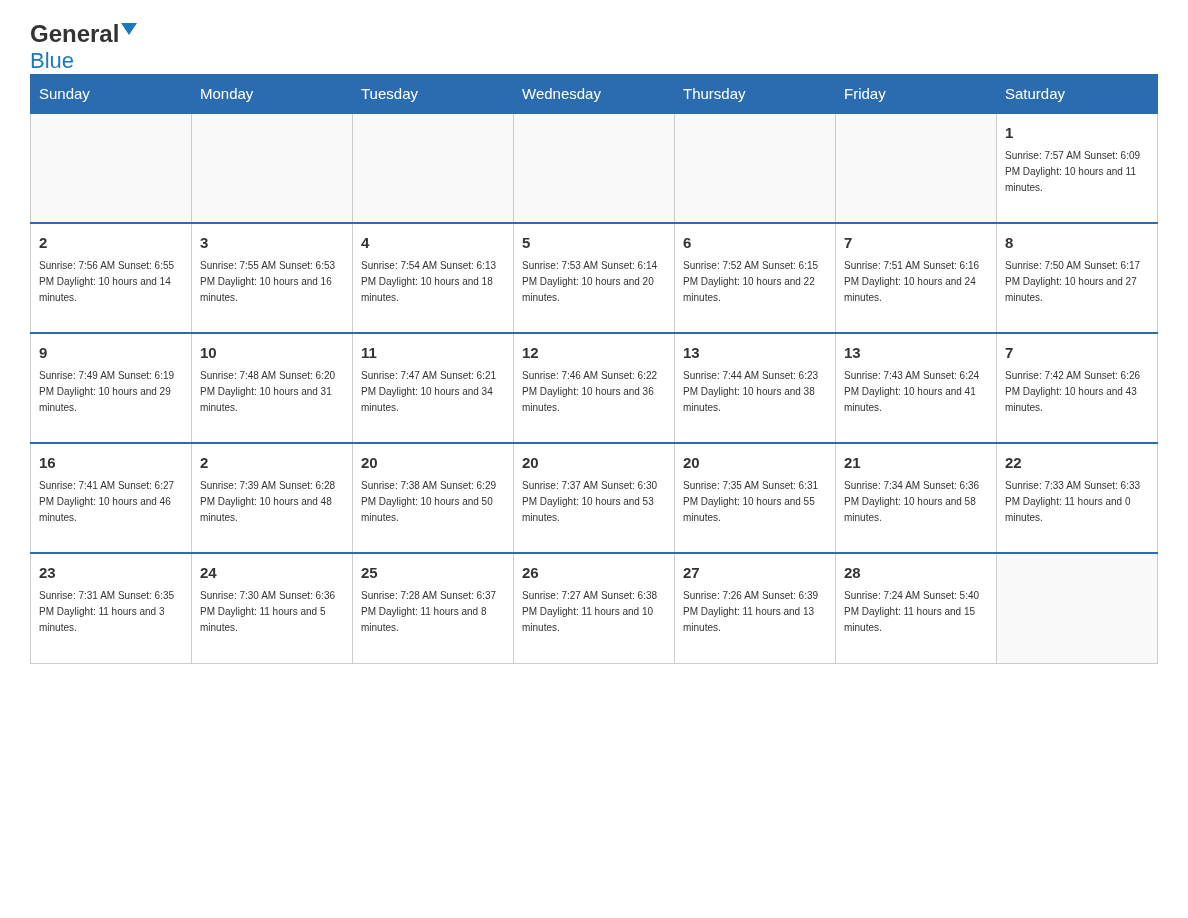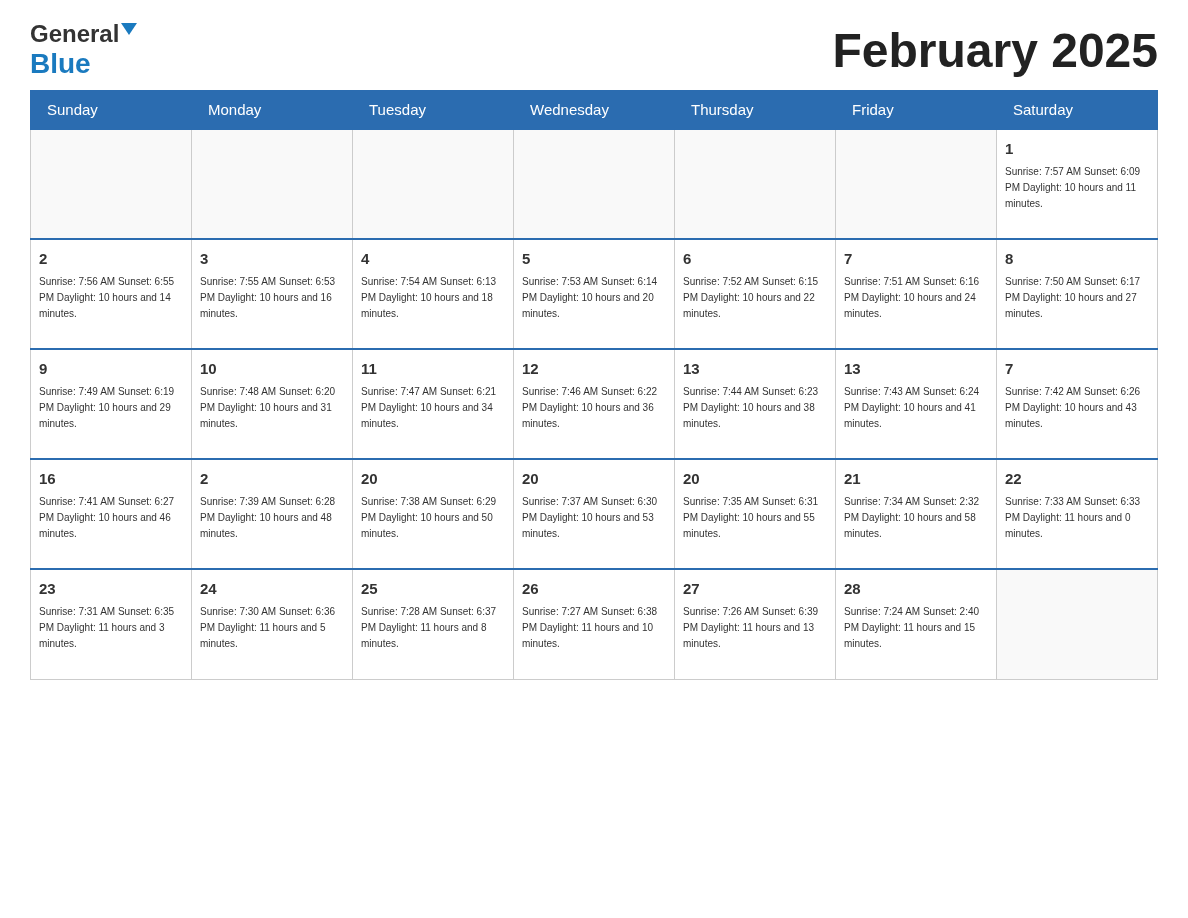--- a/index.html
+++ b/index.html
@@ -5,22 +5,21 @@
     * { box-sizing: border-box; margin: 0; padding: 0; }
     body {
       font-family: Arial, sans-serif;
       background: #fff;
       padding: 20px 30px;
       color: #333;
     }
     .header {
       display: flex;
       justify-content: space-between;
-      align-items: center;
-      margin-bottom: 10px;
+      align-items: flex-start;
     }
     .logo {
       display: flex;
       flex-direction: column;
       align-items: flex-start;
     }
     .title-section {
       text-align: right;
     }
     .month-title {
@@ -34,21 +33,21 @@
       margin-top: 4px;
     }
     .calendar {
       width: 100%;
       border-collapse: collapse;
       border: 1px solid #ccc;
     }
     .calendar th {
       background-color: #2b6cb0;
       color: #fff;
-      padding: 10px 16px;
+      padding: 10px 8px;
       font-size: 15px;
       font-weight: normal;
       text-align: left;
       border: 1px solid #2b6cb0;
     }
     .calendar td {
       vertical-align: top;
       padding: 8px 8px 12px 8px;
       border: 1px solid #ccc;
       width: 14.28%;
@@ -87,40 +86,39 @@
       width: 0;
       height: 0;
       border-style: solid;
       border-width: 12px 8px 0 8px;
       border-color: #1a7abf transparent transparent transparent;
       margin-left: 2px;
       vertical-align: middle;
       margin-top: -10px;
     }
     .logo-blue-text {
-      font-size: 28px;
-      font-weight: bold;
+      font-size: 22px;
+      font-weight: normal;
       color: #1a7abf;
     }
   </style>
 </head>
 <body>
 
 <div class="header">
   <div class="logo">
     <div class="logo-row">
       <span class="logo-name">General</span>
       <span class="arrow-icon"></span>
     </div>
     <div>
       <span class="logo-blue-text">Blue</span>
     </div>
   </div>
   <div class="title-section">
-    <div class="month-title">February 2025</div>
   </div>
 </div>
 
 <table class="calendar">
   <thead>
     <tr>
     <th>Sunday</th>
         <th>Monday</th>
         <th>Tuesday</th>
         <th>Wednesday</th>
@@ -279,21 +277,21 @@
         <td>
           <span class="day-number">20</span>
           <div class="day-info">Sunrise: 7:35 AM
 Sunset: 6:31 PM
 Daylight: 10 hours
 and 55 minutes.</div>
         </td>
         <td>
           <span class="day-number">21</span>
           <div class="day-info">Sunrise: 7:34 AM
-Sunset: 2:32 PM
+Sunset: 6:36 PM
 Daylight: 10 hours
 and 58 minutes.</div>
         </td>
         <td>
           <span class="day-number">22</span>
           <div class="day-info">Sunrise: 7:33 AM
 Sunset: 6:33 PM
 Daylight: 11 hours
 and 0 minutes.</div>
         </td>
@@ -330,20 +328,20 @@
         <td>
           <span class="day-number">27</span>
           <div class="day-info">Sunrise: 7:26 AM
 Sunset: 6:39 PM
 Daylight: 11 hours
 and 13 minutes.</div>
         </td>
         <td>
           <span class="day-number">28</span>
           <div class="day-info">Sunrise: 7:24 AM
-Sunset: 2:40 PM
+Sunset: 5:40 PM
 Daylight: 11 hours
 and 15 minutes.</div>
         </td>
         <td class="empty-cell"></td>
       </tr>
     </tbody>
 </table>
 
 </body></html>

